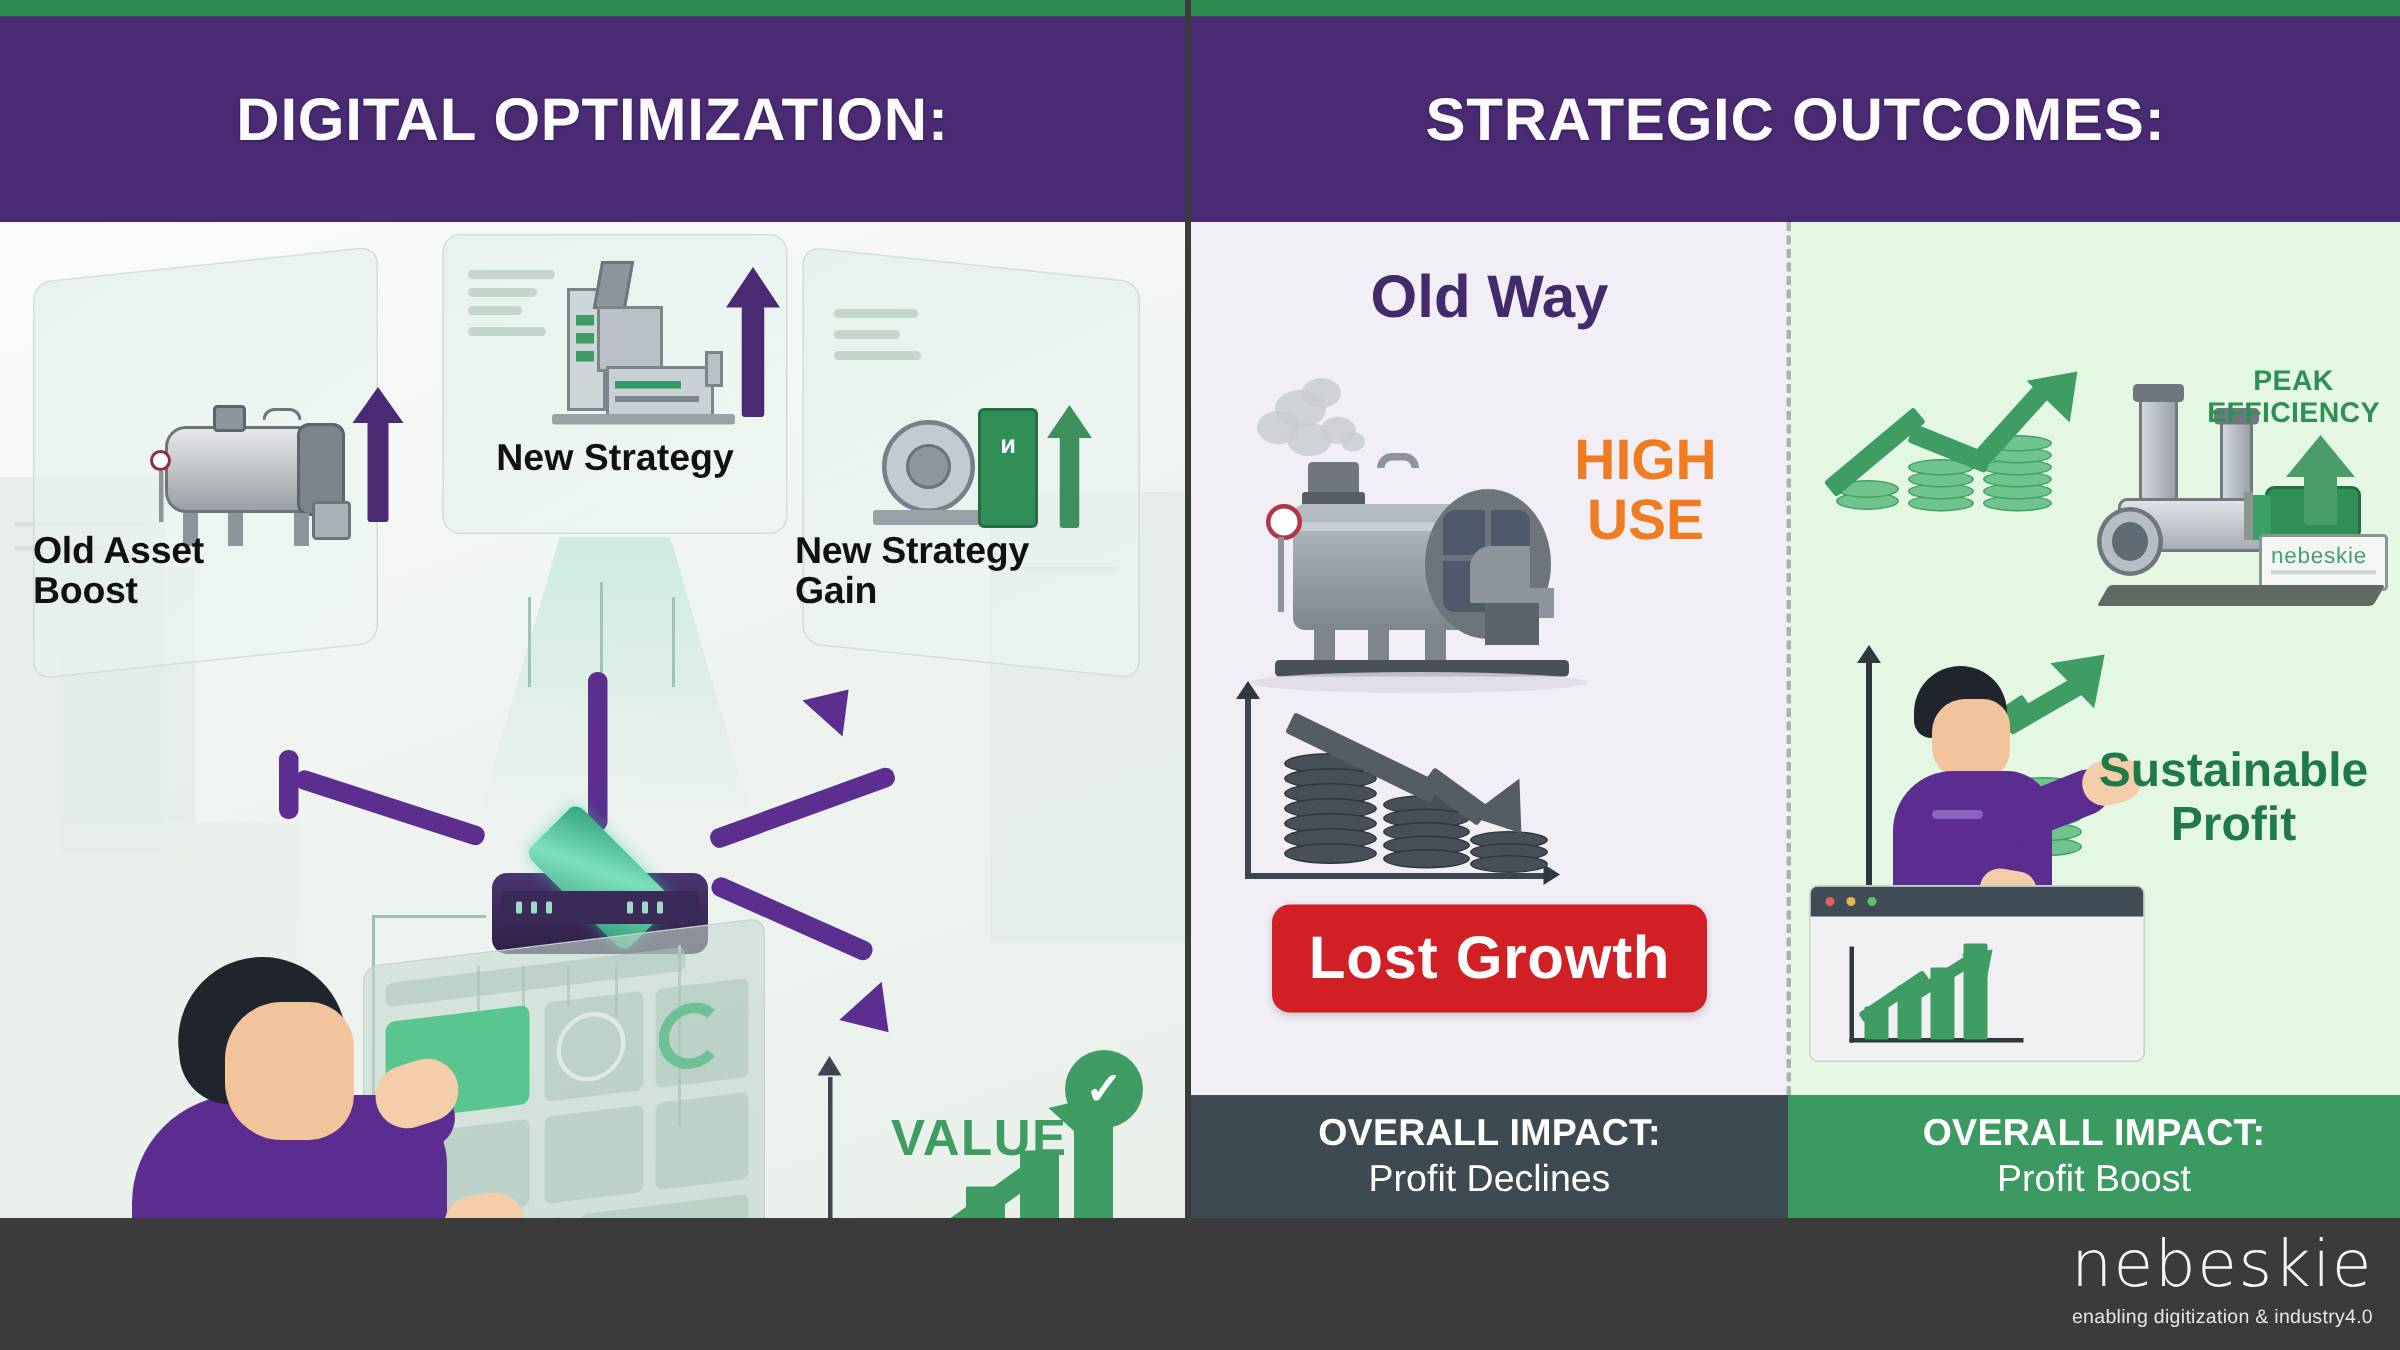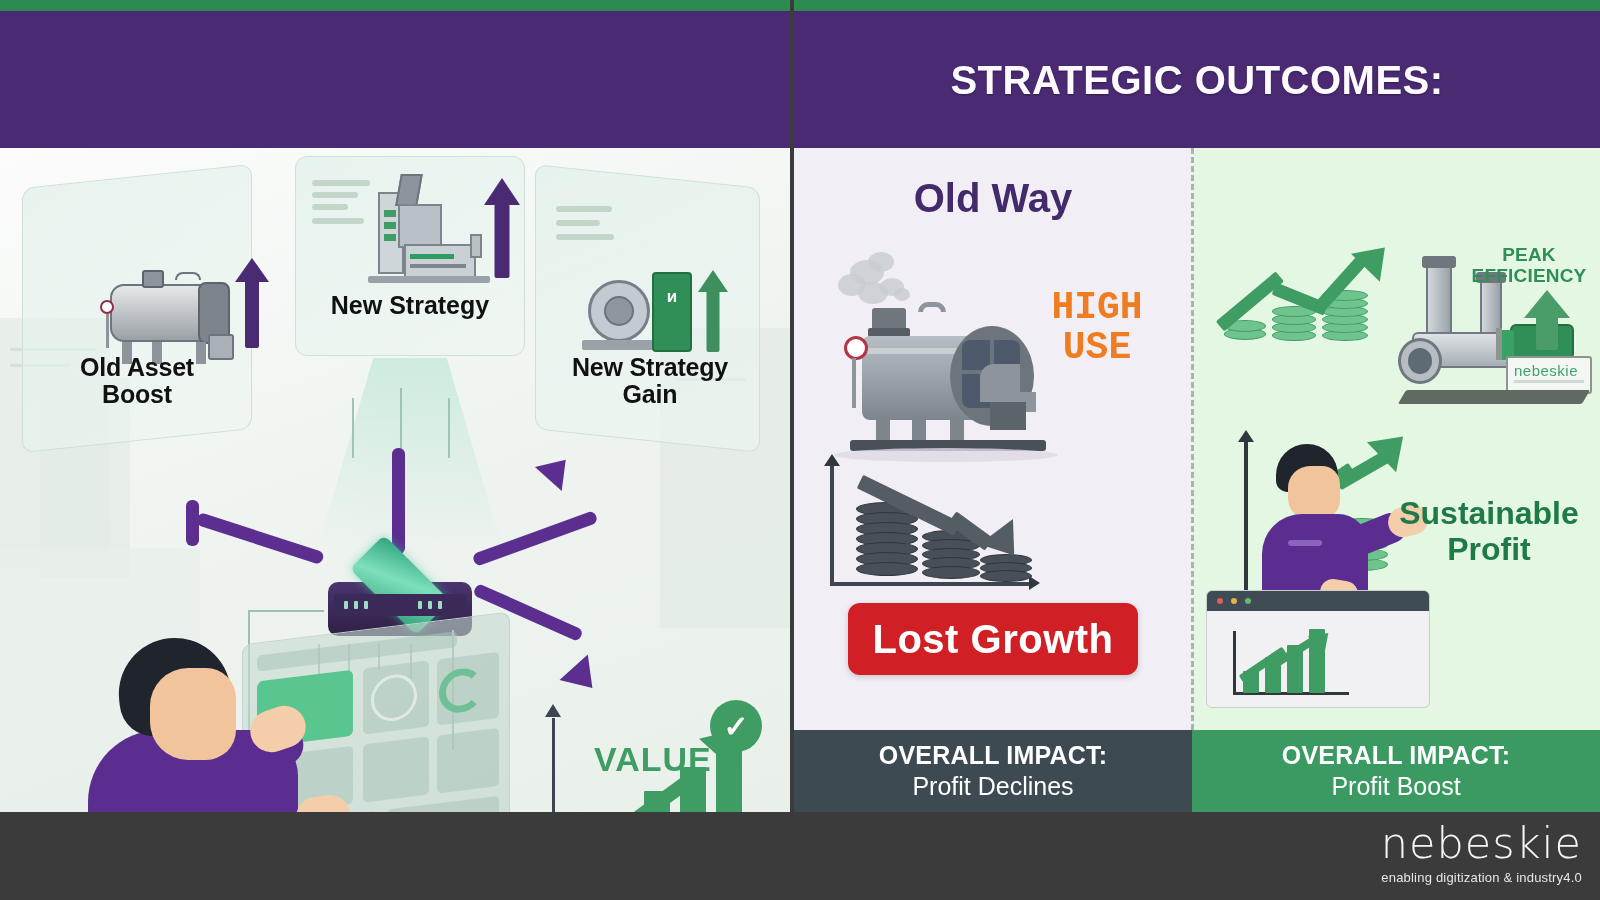--- a/index.html
+++ b/index.html
@@ -53,21 +53,21 @@
   .card-left   { left:22px;  top:28px;  width:230px; height:265px; transform:skewY(-6deg); }
   .card-center { left:295px; top:8px;   width:230px; height:200px; }
   .card-right  { left:535px; top:28px;  width:225px; height:265px; transform:skewY(6deg); }
 
   .txtline { position:absolute; height:6px; border-radius:3px; background:#c3d6ca; }
   .arw { position:absolute; }
   .arw .shaft { position:absolute; left:50%; transform:translateX(-50%); border-radius:2px; }
   .arw .head  { position:absolute; left:50%; transform:translateX(-50%); width:0;height:0; top:0; }
 
   .lbl-dark {
-    position:absolute; text-align:center; color:#111; font-weight:bold; line-height:1.08;
+    position:absolute; color:#111; font-weight:bold; line-height:1.08;
     font-size:25px; letter-spacing:-.2px;
   }
   .card-center-label {
     position:absolute; left:295px; top:143px; width:230px; text-align:center;
     font-size:25px; font-weight:bold; color:#111;
   }
 
   
   .tank-body { position:absolute; border-radius:14px; }
 
@@ -132,21 +132,21 @@
     position:absolute; left:397px; top:0; width:0; height:582px;
     border-left:3px dashed #aab4ae;
   }
 
   .col-title { position:absolute; width:100%; text-align:center; font-size:40px; font-weight:bold; }
   .old-title { top:28px; color:#432a6b; }
   .new-title { top:28px; color:#2f8f56; }
 
   .high-use {
     position:absolute; right:20px; top:140px; width:150px; text-align:center;
-    font-size:38px; font-weight:bold; color:#ef7c20; line-height:1.05;font-family:Liberation Mono, monospace;
+    font-size:38px; font-weight:bold; color:#ef7c20; line-height:1.05;
   }
   .inefficiency {
     position:absolute; right:6px; top:342px; width:200px; text-align:right;
     font-size:31px; font-weight:bold; color:#b51b22;
   }
   .lost-profit {
     position:absolute; left:54px; top:455px; width:290px; height:72px;
     background:#d11f26; border-radius:12px; color:#fff;
     display:flex; align-items:center; justify-content:center;
     font-size:40px; font-weight:bold; letter-spacing:.5px;
@@ -200,20 +200,21 @@
   .logo-tag { font-size:13px; color:#e6e6e6; margin-top:5px; letter-spacing:.2px; }
 </style>
 </head>
 <body>
 
 <div class="stage">
 
   <div class="green-strip"></div>
 
   <div class="hdr left">
+    <div class="hdr-line1">DIGITAL OPTIMIZATION:</div>
   </div>
   <div class="hdr right">
     <div class="hdr-line1">STRATEGIC OUTCOMES:</div>
   </div>
   <div class="main-divider"></div>
 
   <div class="left-panel">
 
     <div class="bg-block bg-b1"></div>
     <div class="bg-block bg-b2"></div>

